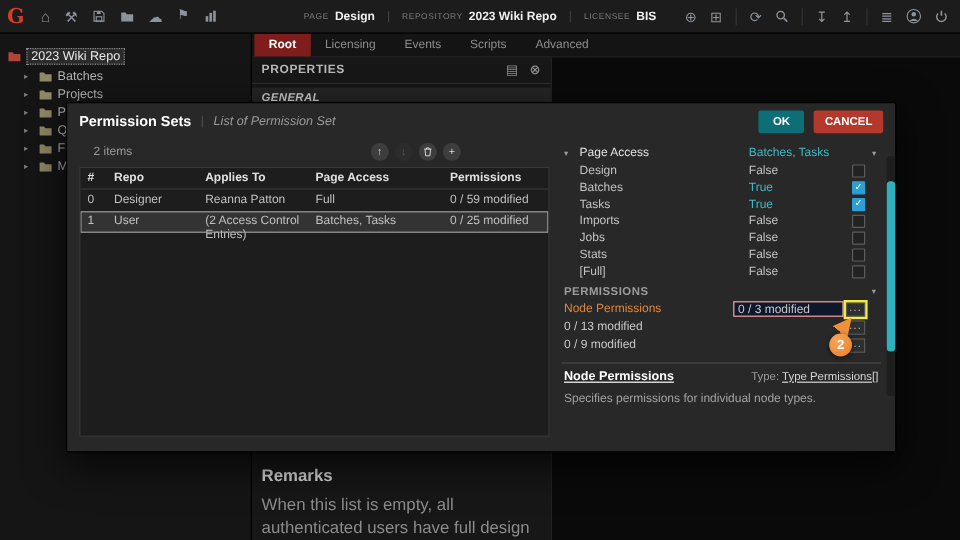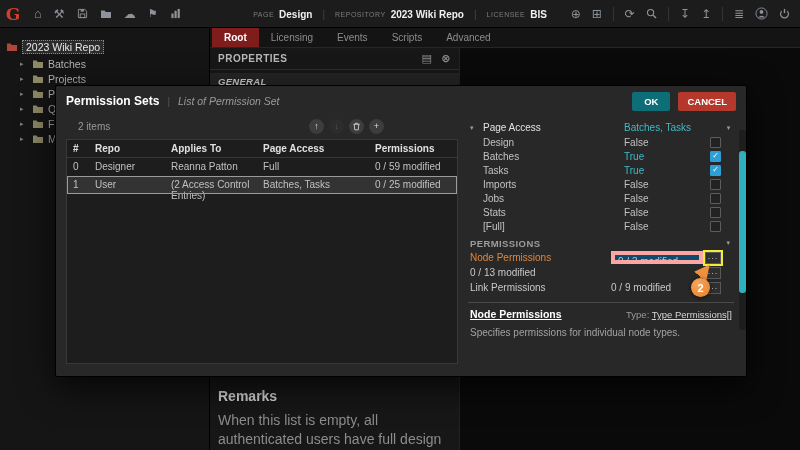--- a/index.html
+++ b/index.html
@@ -87,21 +87,21 @@
   .checkbox { flex:0 0 11px; height:11px; background:#222; border:1px solid #5c5c5c; border-radius:1px;
     display:flex; align-items:center; justify-content:center; color:#fff; font-size:8px; line-height:1; cursor:pointer; }
   .checkbox.checked { background:#2d9fd4; border-color:#2d9fd4; }
   .chev-col { flex:0 0 15px; text-align:center; color:#9a9a9a; font-size:7px; }
   .perm-header { display:flex; align-items:center; height:14px; margin-top:3px; padding-left:4px;
     color:#9c9c9c; font-weight:bold; font-size:9.5px; letter-spacing:.4px; }
   .perm-row { display:flex; align-items:center; height:15px; padding-left:4px; }
   .perm-label { flex:0 0 141px; color:#c8c8c8; white-space:nowrap; overflow:hidden; }
   .perm-label.orange { color:#e0853c; }
   .perm-value { flex:1; color:#c8c8c8; white-space:nowrap; overflow:hidden; height:13px; line-height:13px; }
-  .perm-value.focused { border:4px solid #fca5a5; background:#0c4a6e; padding:0 3px; margin-right:2px; }
+  .perm-value.focused { border:1px solid #fca5a5; background:#0f172a; padding:0 3px; margin-right:2px; }
   .ellipsis-btn { flex:0 0 16px; height:12px; background:#2f2f2f; border:1px solid #585858; color:#bdbdbd;
     font-size:9px; line-height:6px; text-align:center; letter-spacing:1px; cursor:pointer; }
   .ellipsis-btn.highlight { outline:2px solid #f2ec3c; }
   .detail-divider { border-top:1px solid #4a4a4a; margin:7px 2px 5px; }
   .desc-title-row { display:flex; align-items:baseline; padding:0 4px; }
   .desc-title { color:#fff; font-weight:bold; font-size:10.5px; text-decoration:underline; }
   .desc-type { margin-left:auto; color:#9a9a9a; font-size:9.5px; }
   .desc-type-val { color:#d6d6d6; text-decoration:underline; cursor:pointer; }
   .desc-text { color:#a2a2a2; font-size:10px; padding:7px 4px 0; }
 
@@ -395,21 +395,20 @@
       <span class="perm-value focused">0 / 3 modified</span>
       <span class="ellipsis-btn highlight">...</span>
       <span class="chev-col"></span>
     </div>
     <div class="perm-row">
       <span class="perm-value">0 / 13 modified</span>
       <span class="ellipsis-btn">...</span>
       <span class="chev-col"></span>
     </div>
     <div class="perm-row">
-      <span class="perm-label">Link Permissions</span>
       <span class="perm-value">0 / 9 modified</span>
       <span class="ellipsis-btn">...</span>
       <span class="chev-col"></span>
     </div>
 
     <div class="detail-divider"></div>
     <div class="desc-title-row">
       <span class="desc-title">Node Permissions</span>
       <span class="desc-type">
         <span>Type:</span>

